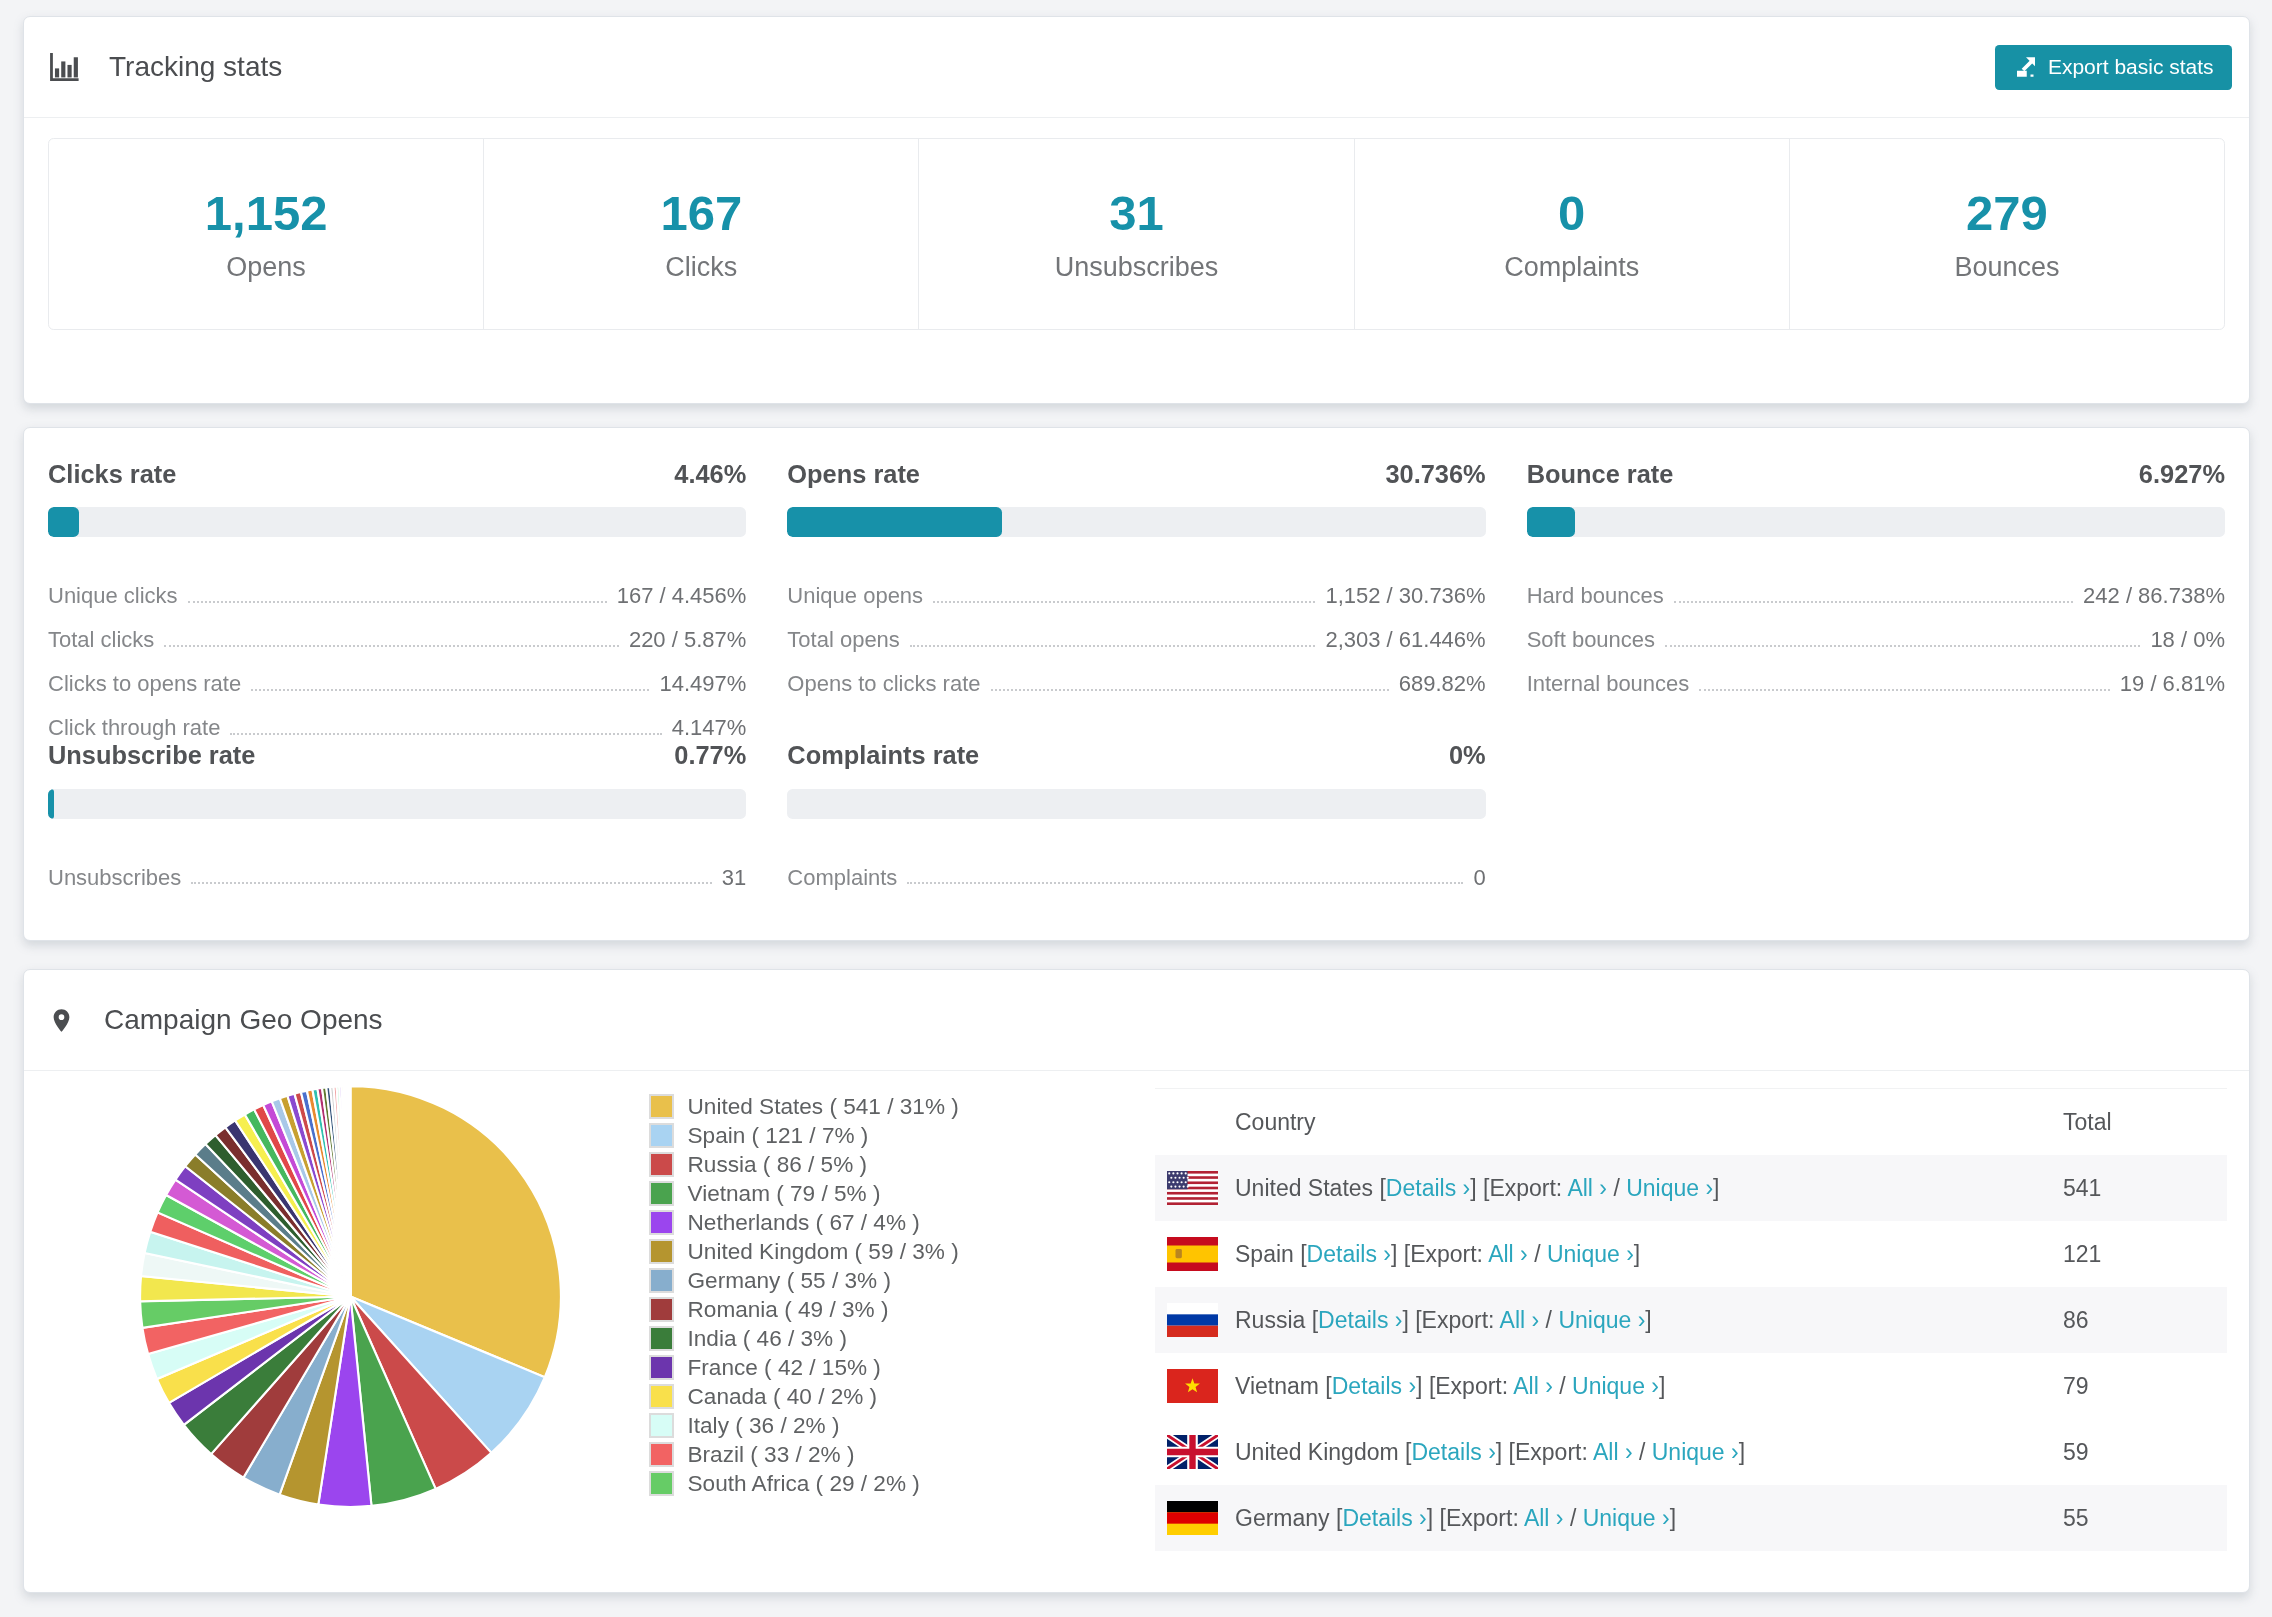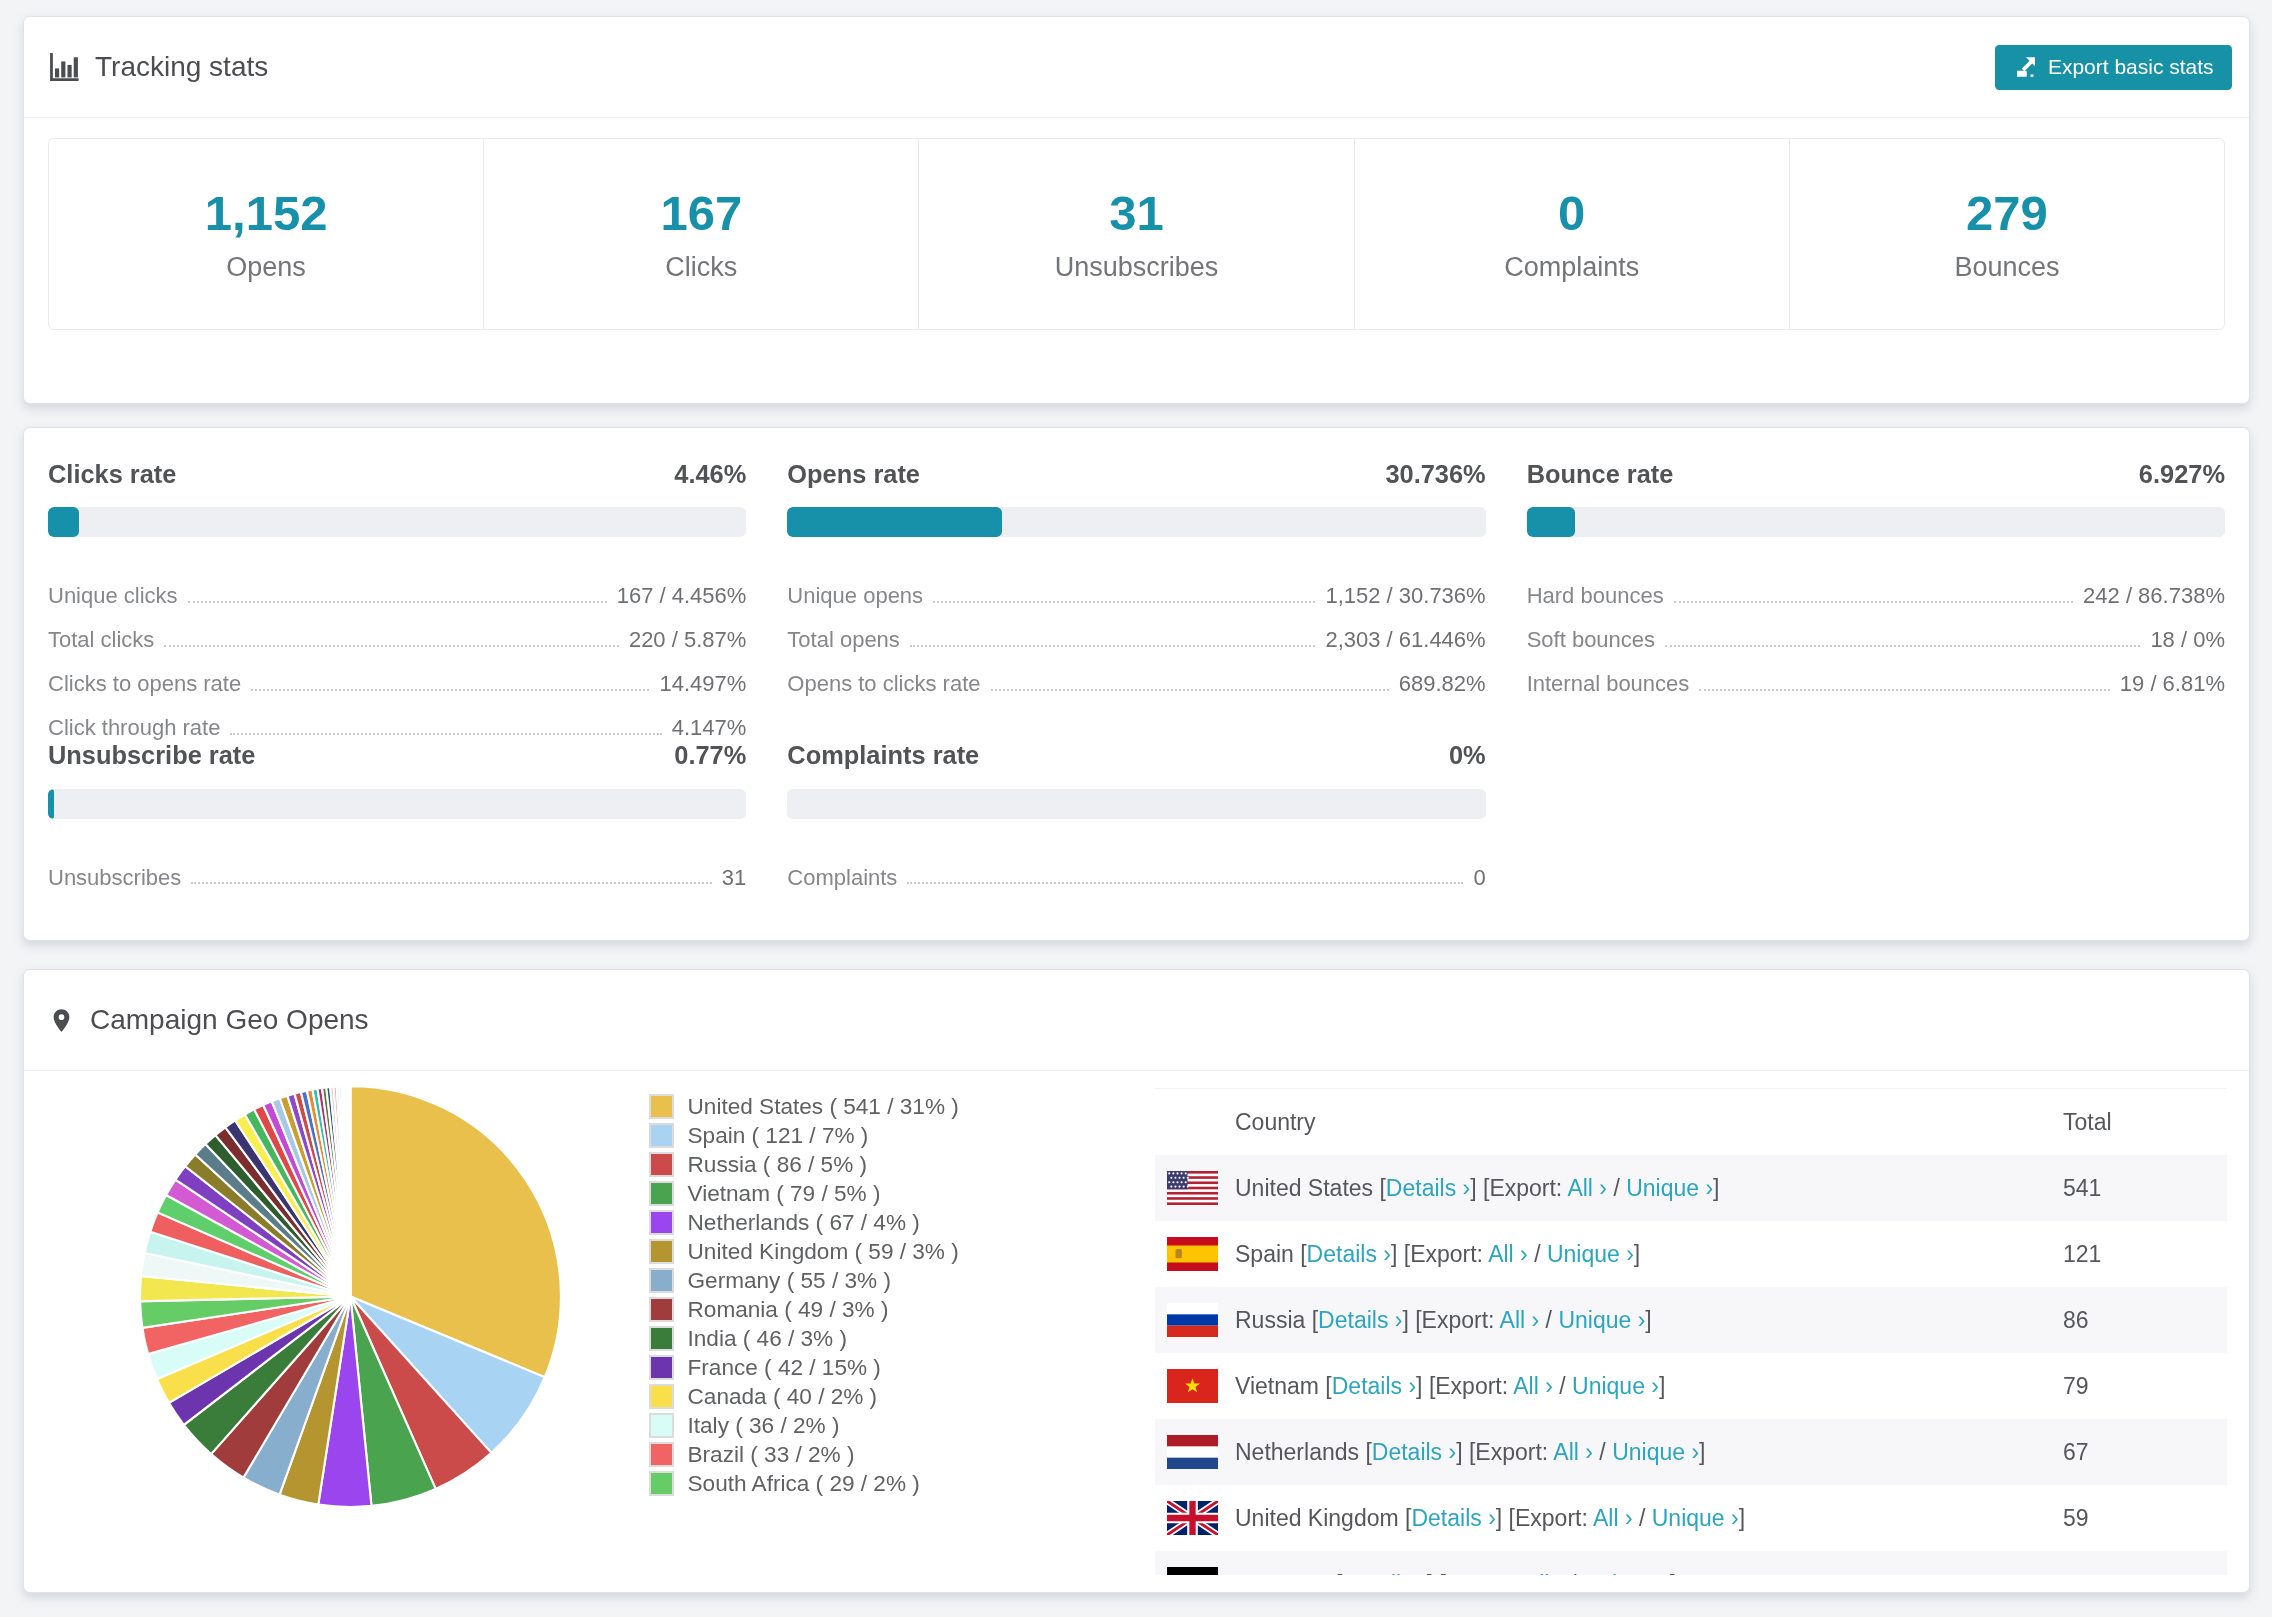--- a/index.html
+++ b/index.html
@@ -16,21 +16,21 @@
     box-sizing:border-box;
   }
   #card-tracking{top:16px;height:388px;}
   #card-rates{top:427px;height:514px;}
   #card-geo{top:969px;height:624px;}
 
   .card-head{
     height:100px;display:flex;align-items:center;
     padding:0 17px 0 24px;border-bottom:1.4px solid #edeff1;
   }
-  .card-title{font-size:28px;color:#4b4d50;display:flex;align-items:center;gap:15px;}
+  .card-title{font-size:28px;color:#4b4d50;display:flex;align-items:center;gap:29px;}
   .head-spacer{flex:1;}
   .export-btn{
     background:#1791a5;color:#fff;font-size:21px;border:none;border-radius:4.2px;
     height:45px;padding:0 18.4px;display:flex;align-items:center;gap:10px;
     font-family:"Liberation Sans",sans-serif;cursor:pointer;
   }
 
   .stats-box{
     margin:20px 24px 0;border:1.4px solid #e9ebee;border-radius:5.6px;
     display:flex;height:192px;box-sizing:border-box;
@@ -427,31 +427,20 @@
           <div class="t-row">
             <div class="flag-cell">
               <svg width="51" height="34" viewBox="0 0 72 48">
                 <rect width="72" height="48" fill="#da251d"></rect>
                 <path d="M36 13 38.6 20.4 46.5 20.6 40.3 25.4 42.5 32.9 36 28.5 29.5 32.9 31.7 25.4 25.5 20.6 33.4 20.4Z" fill="#ffde00"></path>
               </svg>
             </div>
             <div class="country-cell">Vietnam [<a class="tlink">Details ›</a>] [Export: <a class="tlink">All ›</a> / <a class="tlink">Unique ›</a>]</div>
             <div class="total-cell">79</div>
           </div>
-          <div class="t-row striped">
-            <div class="flag-cell">
-              <svg width="51" height="34" viewBox="0 0 72 48">
-                <rect width="72" height="48" fill="#fff"></rect>
-                <rect width="72" height="16" fill="#ae1c28"></rect>
-                <rect y="32" width="72" height="16" fill="#21468b"></rect>
-              </svg>
-            </div>
-            <div class="country-cell">Netherlands [<a class="tlink">Details ›</a>] [Export: <a class="tlink">All ›</a> / <a class="tlink">Unique ›</a>]</div>
-            <div class="total-cell">67</div>
-          </div>
           <div class="t-row">
             <div class="flag-cell">
               <svg width="51" height="34" viewBox="0 0 72 48">
                 <rect width="72" height="48" fill="#012169"></rect>
                 <path d="M0 0 72 48 M72 0 0 48" stroke="#fff" stroke-width="9"></path>
                 <path d="M0 0 72 48 M72 0 0 48" stroke="#c8102e" stroke-width="4"></path>
                 <path d="M36 0 V48 M0 24 H72" stroke="#fff" stroke-width="15"></path>
                 <path d="M36 0 V48 M0 24 H72" stroke="#c8102e" stroke-width="9"></path>
               </svg>
             </div>

